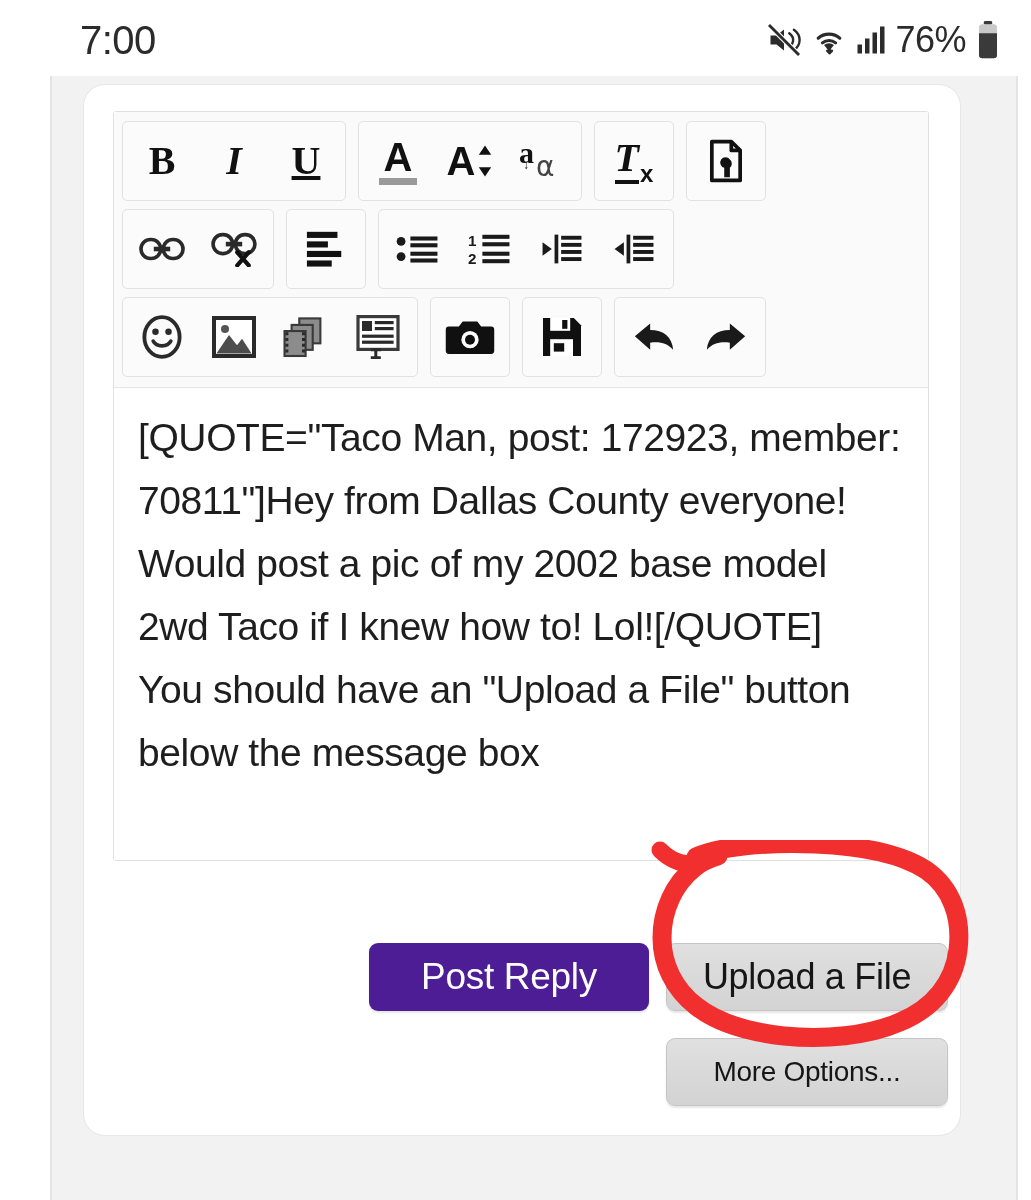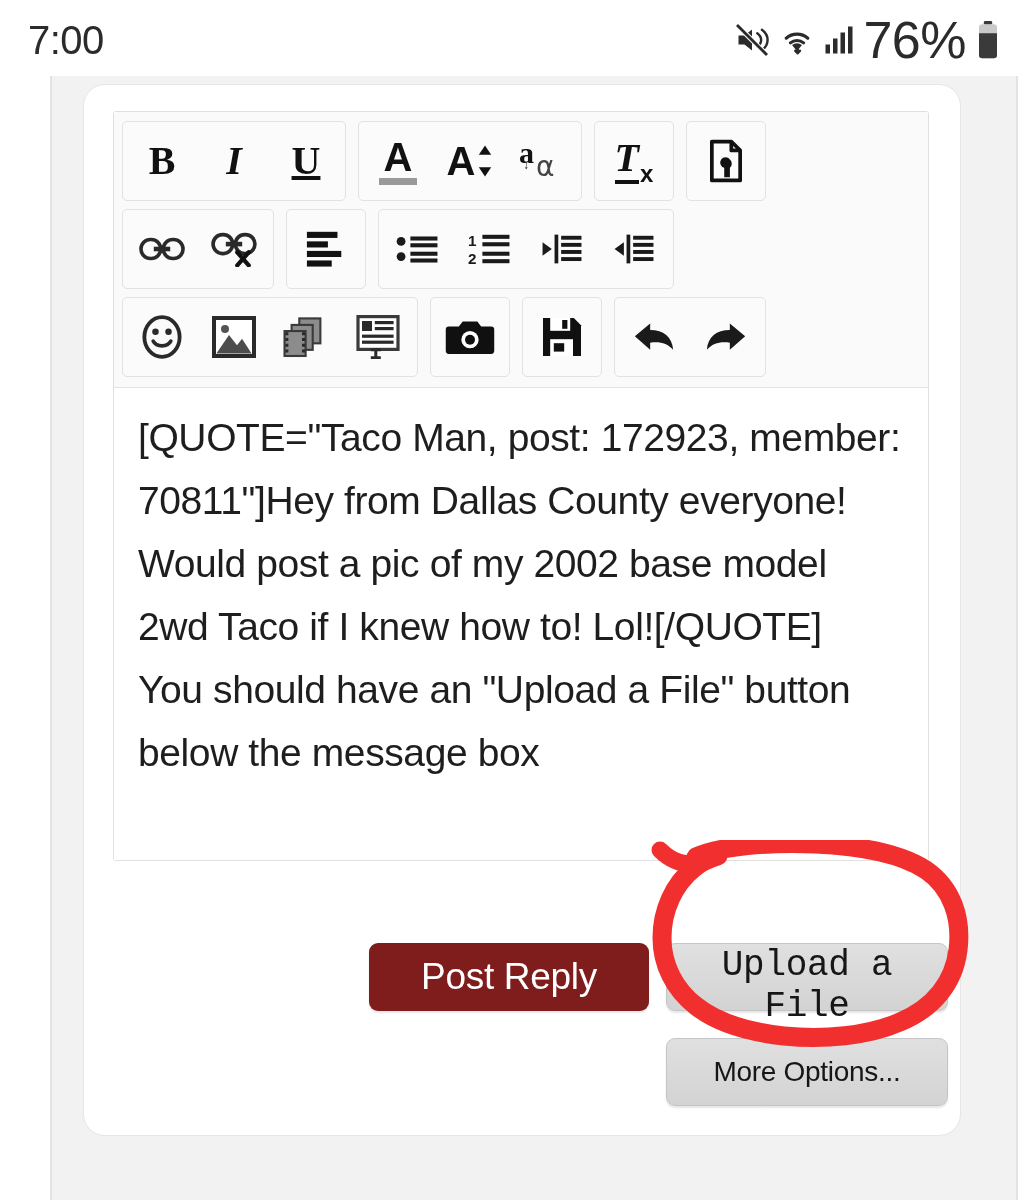--- a/index.html
+++ b/index.html
@@ -19,37 +19,37 @@
   #status-bar {
     position: absolute;
     left: 0; top: 0;
     width: 1031px;
     height: 80px;
     background: #ffffff;
     display: flex;
     align-items: center;
     justify-content: space-between;
     box-sizing: border-box;
-    padding: 0 30px 0 28px;
+    padding: 0 30px 0 80px;
   }
   #status-clock {
     font-family: "Liberation Sans", sans-serif;
     font-size: 40px;
     font-weight: 400;
     color: #2b2b2b;
     letter-spacing: -0.5px;
   }
   #status-icons {
     display: flex;
     align-items: center;
     gap: 9px;
   }
   #status-icons svg { display: block; }
   #battery-pct {
-    font-size: 52px;
+    font-size: 36px;
     color: #2b2b2b;
     letter-spacing: -0.5px;
     margin-left: 0;
   }
 
   
   #page-bg {
     position: absolute;
     left: 50px; top: 76px;
     width: 968px;
@@ -144,41 +144,41 @@
     top: 850px;
     width: 816px;
     height: 180px;
   }
   #btn-post-reply {
     position: absolute;
     left: 256px;
     top: 8px;
     width: 280px;
     height: 68px;
-    background: #7f1d1d;
+    background: #4c1d95;
     color: #ffffff;
     border: none;
     border-radius: 9px;
     font-family: "Liberation Sans", sans-serif;
     font-size: 37px;
     letter-spacing: -0.3px;
     cursor: pointer;
     box-shadow: 0 2px 2px rgba(0,0,0,0.10);
   }
   #btn-upload-file {
     position: absolute;
     left: 553px;
     top: 8px;
     width: 282px;
     height: 68px;
     background: linear-gradient(#e0e0e0, #d3d3d3);
     color: #161616;
     border: 1px solid #c5c5c5;
     border-radius: 9px;
-    font-family: Liberation Mono, monospace;
+    font-family: Liberation Sans, sans-serif;
     font-size: 36px;
     letter-spacing: -0.3px;
     cursor: pointer;
     box-shadow: 0 2px 2px rgba(0,0,0,0.10);
   }
   #btn-more-options {
     position: absolute;
     left: 553px;
     top: 103px;
     width: 282px;

